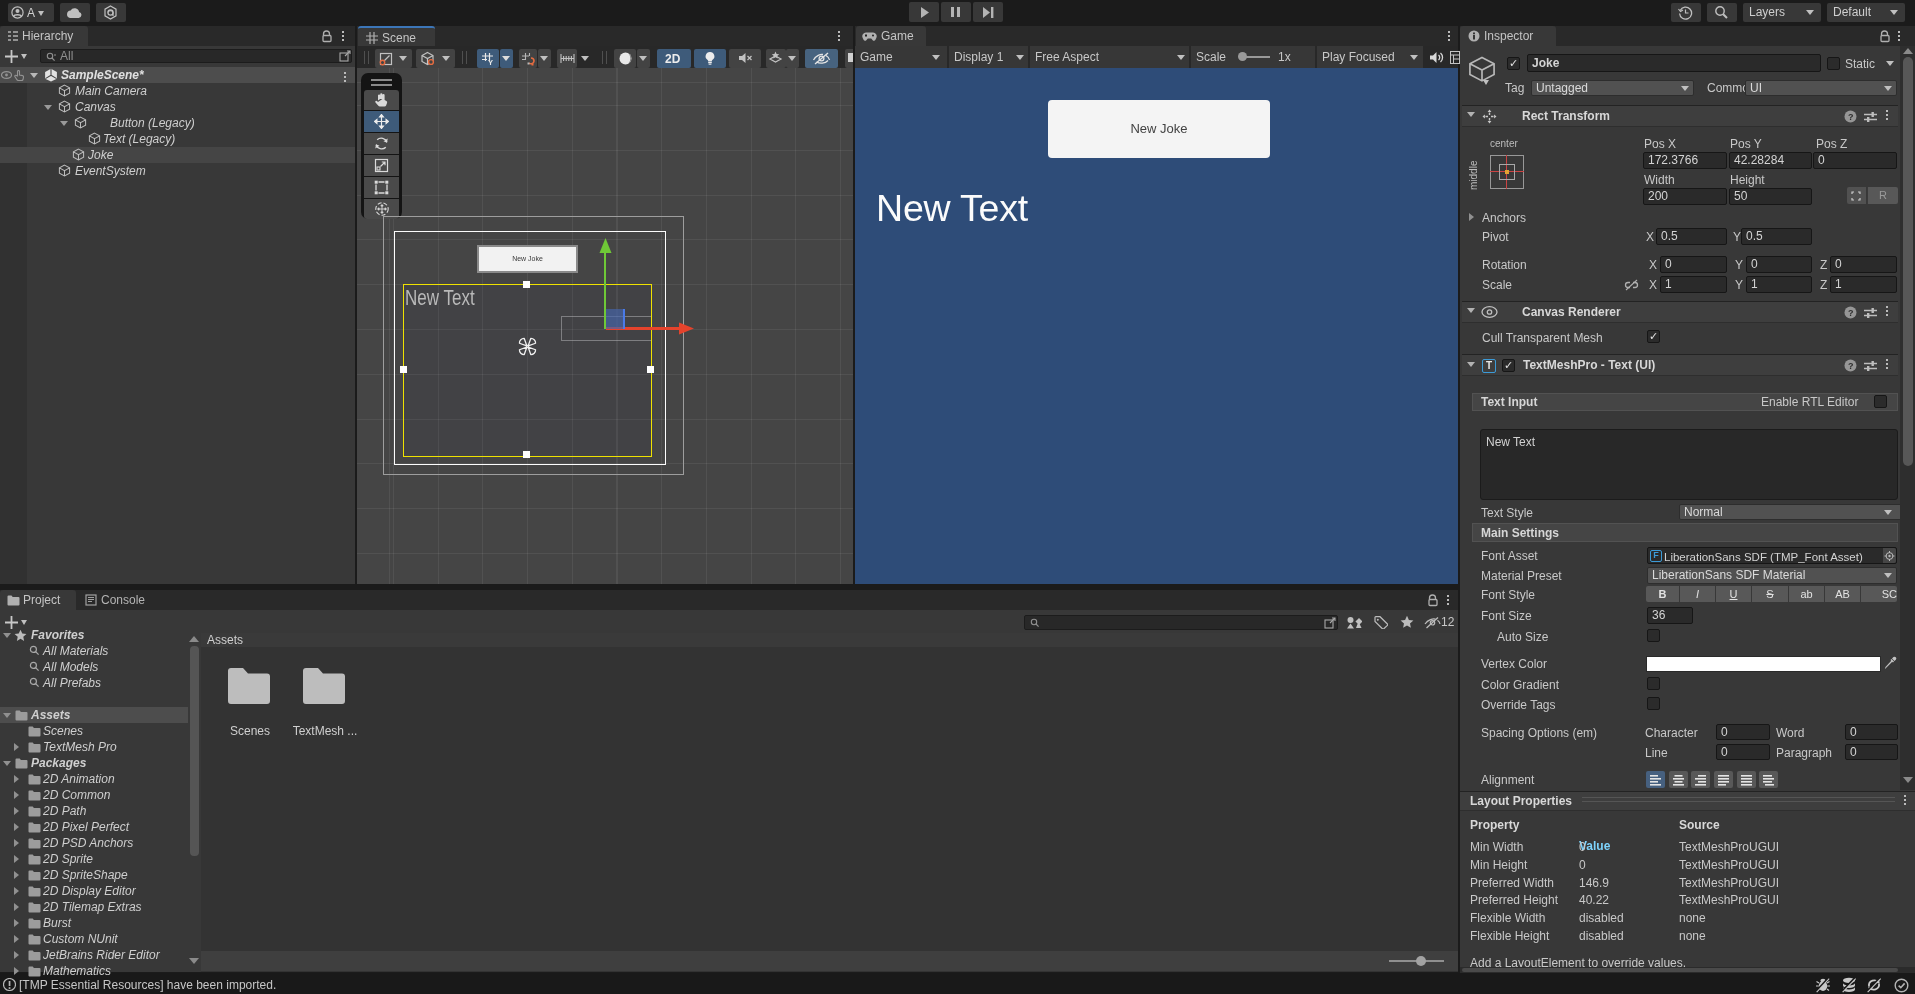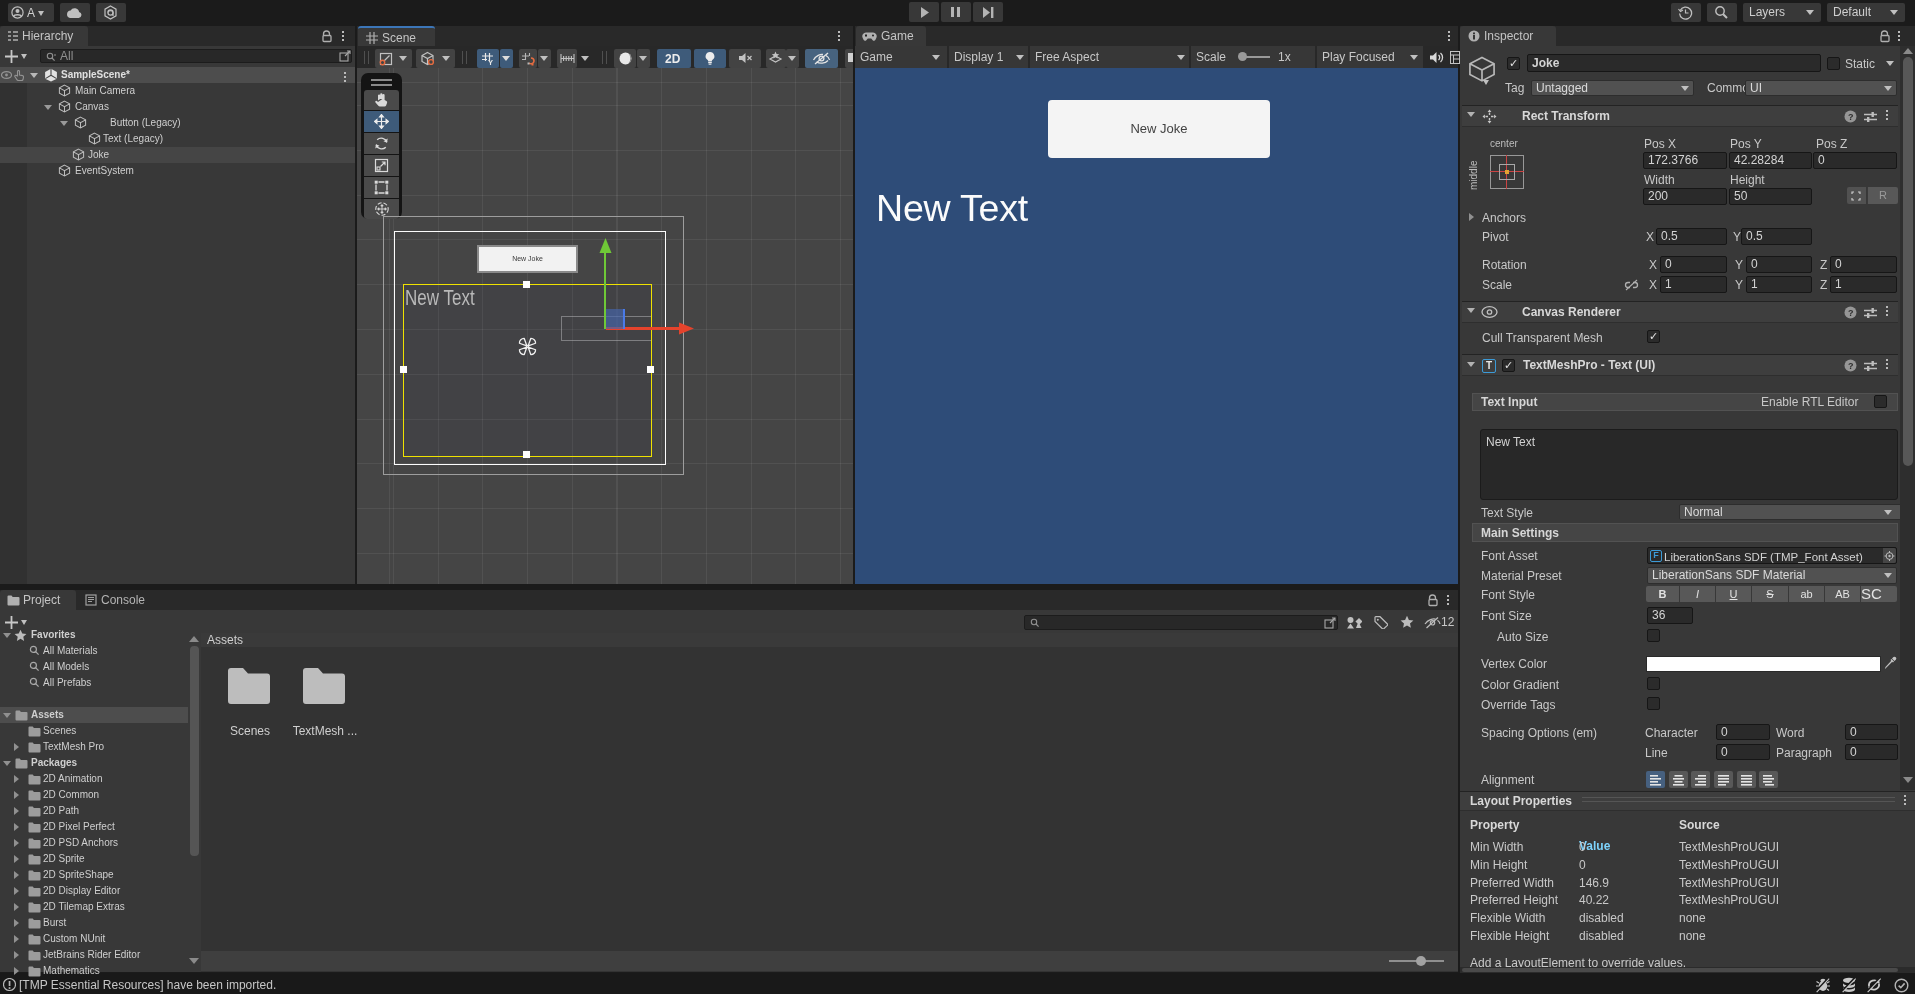--- a/index.html
+++ b/index.html
@@ -14,21 +14,21 @@
 .f{position:absolute;background:#2a2a2a;border:1px solid #161616;border-radius:2px;color:#d4d4d4;font-size:12px;line-height:15px;padding:0 4px;box-sizing:border-box;white-space:nowrap;overflow:hidden;}
 .dd{position:absolute;background:#515151;border:1px solid #2d2d2d;border-radius:2px;color:#dadada;font-size:12px;line-height:14px;padding:0 4px;box-sizing:border-box;white-space:nowrap;}
 .car{position:absolute;width:0;height:0;border-left:4px solid transparent;border-right:4px solid transparent;border-top:5px solid #c0c0c0;}
 .cb{position:absolute;width:13px;height:13px;background:#2b2b2b;border:1px solid #161616;border-radius:2px;box-sizing:border-box;}
 .chk{color:#e2e2e2;font-size:11px;line-height:11px;text-align:center;}
 .hdr{position:absolute;left:1462px;width:436px;height:20px;background:#3e3e3e;border-top:1px solid #232323;border-bottom:1px solid #2e2e2e;}
 .dots{position:absolute;width:2px;height:2px;background:#bbb;box-shadow:0 4px 0 #bbb,0 8px 0 #bbb;}
 .sep2{position:absolute;width:1px;height:13px;background:#4f4f4f;}
 .gbtn{position:absolute;height:19px;background:#434343;border-radius:2px;}
 .gbtn.on{background:#3e5b7a;}
-.row{position:absolute;font-size:10px;line-height:16px;color:#cfcfcf;white-space:nowrap;}
+.row{position:absolute;font-size:12px;line-height:16px;color:#cfcfcf;white-space:nowrap;font-style:italic;}
 svg{display:block;}
 .isvg{position:absolute;}
 </style>
 </head>
 <body>
 <div id="root">
 
 <div class="a" style="left:0;top:0;width:1915px;height:25px;background:#1b1b1b;"></div>
 
 <div class="tbtn" style="left:8px;top:3px;width:46px;height:19px;"></div>
@@ -700,21 +700,21 @@
 <div class="txt" style="left:1481px;top:568px;">Material Preset</div>
 <div class="dd" style="left:1647px;top:567px;width:250px;height:17px;line-height:15px;">LiberationSans SDF Material</div>
 <div class="car" style="left:1884px;top:573px;"></div>
 <div class="txt" style="left:1481px;top:587px;">Font Style</div>
 <div class="a" style="left:1646px;top:586px;width:33px;height:16px;background:#585858;border-radius:2px 0 0 2px;font-size:11px;font-weight:bold;color:#e2e2e2;text-align:center;line-height:16px;">B</div>
 <div class="a" style="left:1680px;top:586px;width:35px;height:16px;background:#585858;font-size:11px;font-style:italic;color:#e2e2e2;text-align:center;line-height:16px;">I</div>
 <div class="a" style="left:1716px;top:586px;width:35px;height:16px;background:#585858;font-size:11px;color:#e2e2e2;text-align:center;line-height:16px;text-decoration:underline;">U</div>
 <div class="a" style="left:1752px;top:586px;width:36px;height:16px;background:#585858;font-size:11px;color:#e2e2e2;text-align:center;line-height:16px;text-decoration:line-through;">S</div>
 <div class="a" style="left:1789px;top:586px;width:35px;height:16px;background:#585858;font-size:11px;color:#e2e2e2;text-align:center;line-height:16px;">ab</div>
 <div class="a" style="left:1825px;top:586px;width:35px;height:16px;background:#585858;font-size:11px;color:#e2e2e2;text-align:center;line-height:16px;">AB</div>
-<div class="a" style="left:1861px;top:586px;width:36px;height:16px;background:#585858;border-radius:0 2px 2px 0;font-size:15px;color:#e2e2e2;text-align:left;line-height:16px;">SC</div>
+<div class="a" style="left:1861px;top:586px;width:36px;height:16px;background:#585858;border-radius:0 2px 2px 0;font-size:11px;color:#e2e2e2;text-align:right;line-height:16px;">SC</div>
 <div class="txt" style="left:1481px;top:608px;">Font Size</div>
 <div class="f" style="left:1647px;top:607px;width:46px;height:17px;">36</div>
 <div class="txt" style="left:1497px;top:629px;">Auto Size</div>
 <div class="cb" style="left:1647px;top:629px;"></div>
 <div class="txt" style="left:1481px;top:656px;text-align:right;">Vertex Color</div>
 <div class="a" style="left:1646px;top:656px;width:235px;height:16px;background:#ffffff;border:1px solid #2a2a2a;box-sizing:border-box;"></div>
 <svg class="isvg" style="left:1884px;top:656px;" width="13" height="14" viewBox="0 0 13 14">
       <path d="M8.5 5.5 L2.5 11.5 L1 13 L0.8 13.2 L1.5 11 L7.5 4.5 Z" fill="#c4c4c4"></path>
       <path d="M8 2.5 L10.5 5 L12 3.5 a1.8 1.8 0 0 0-2.5-2.5 Z" fill="#c4c4c4"></path>
       <path d="M7 3.5 L9.5 6" stroke="#c4c4c4" stroke-width="1.5"></path>

